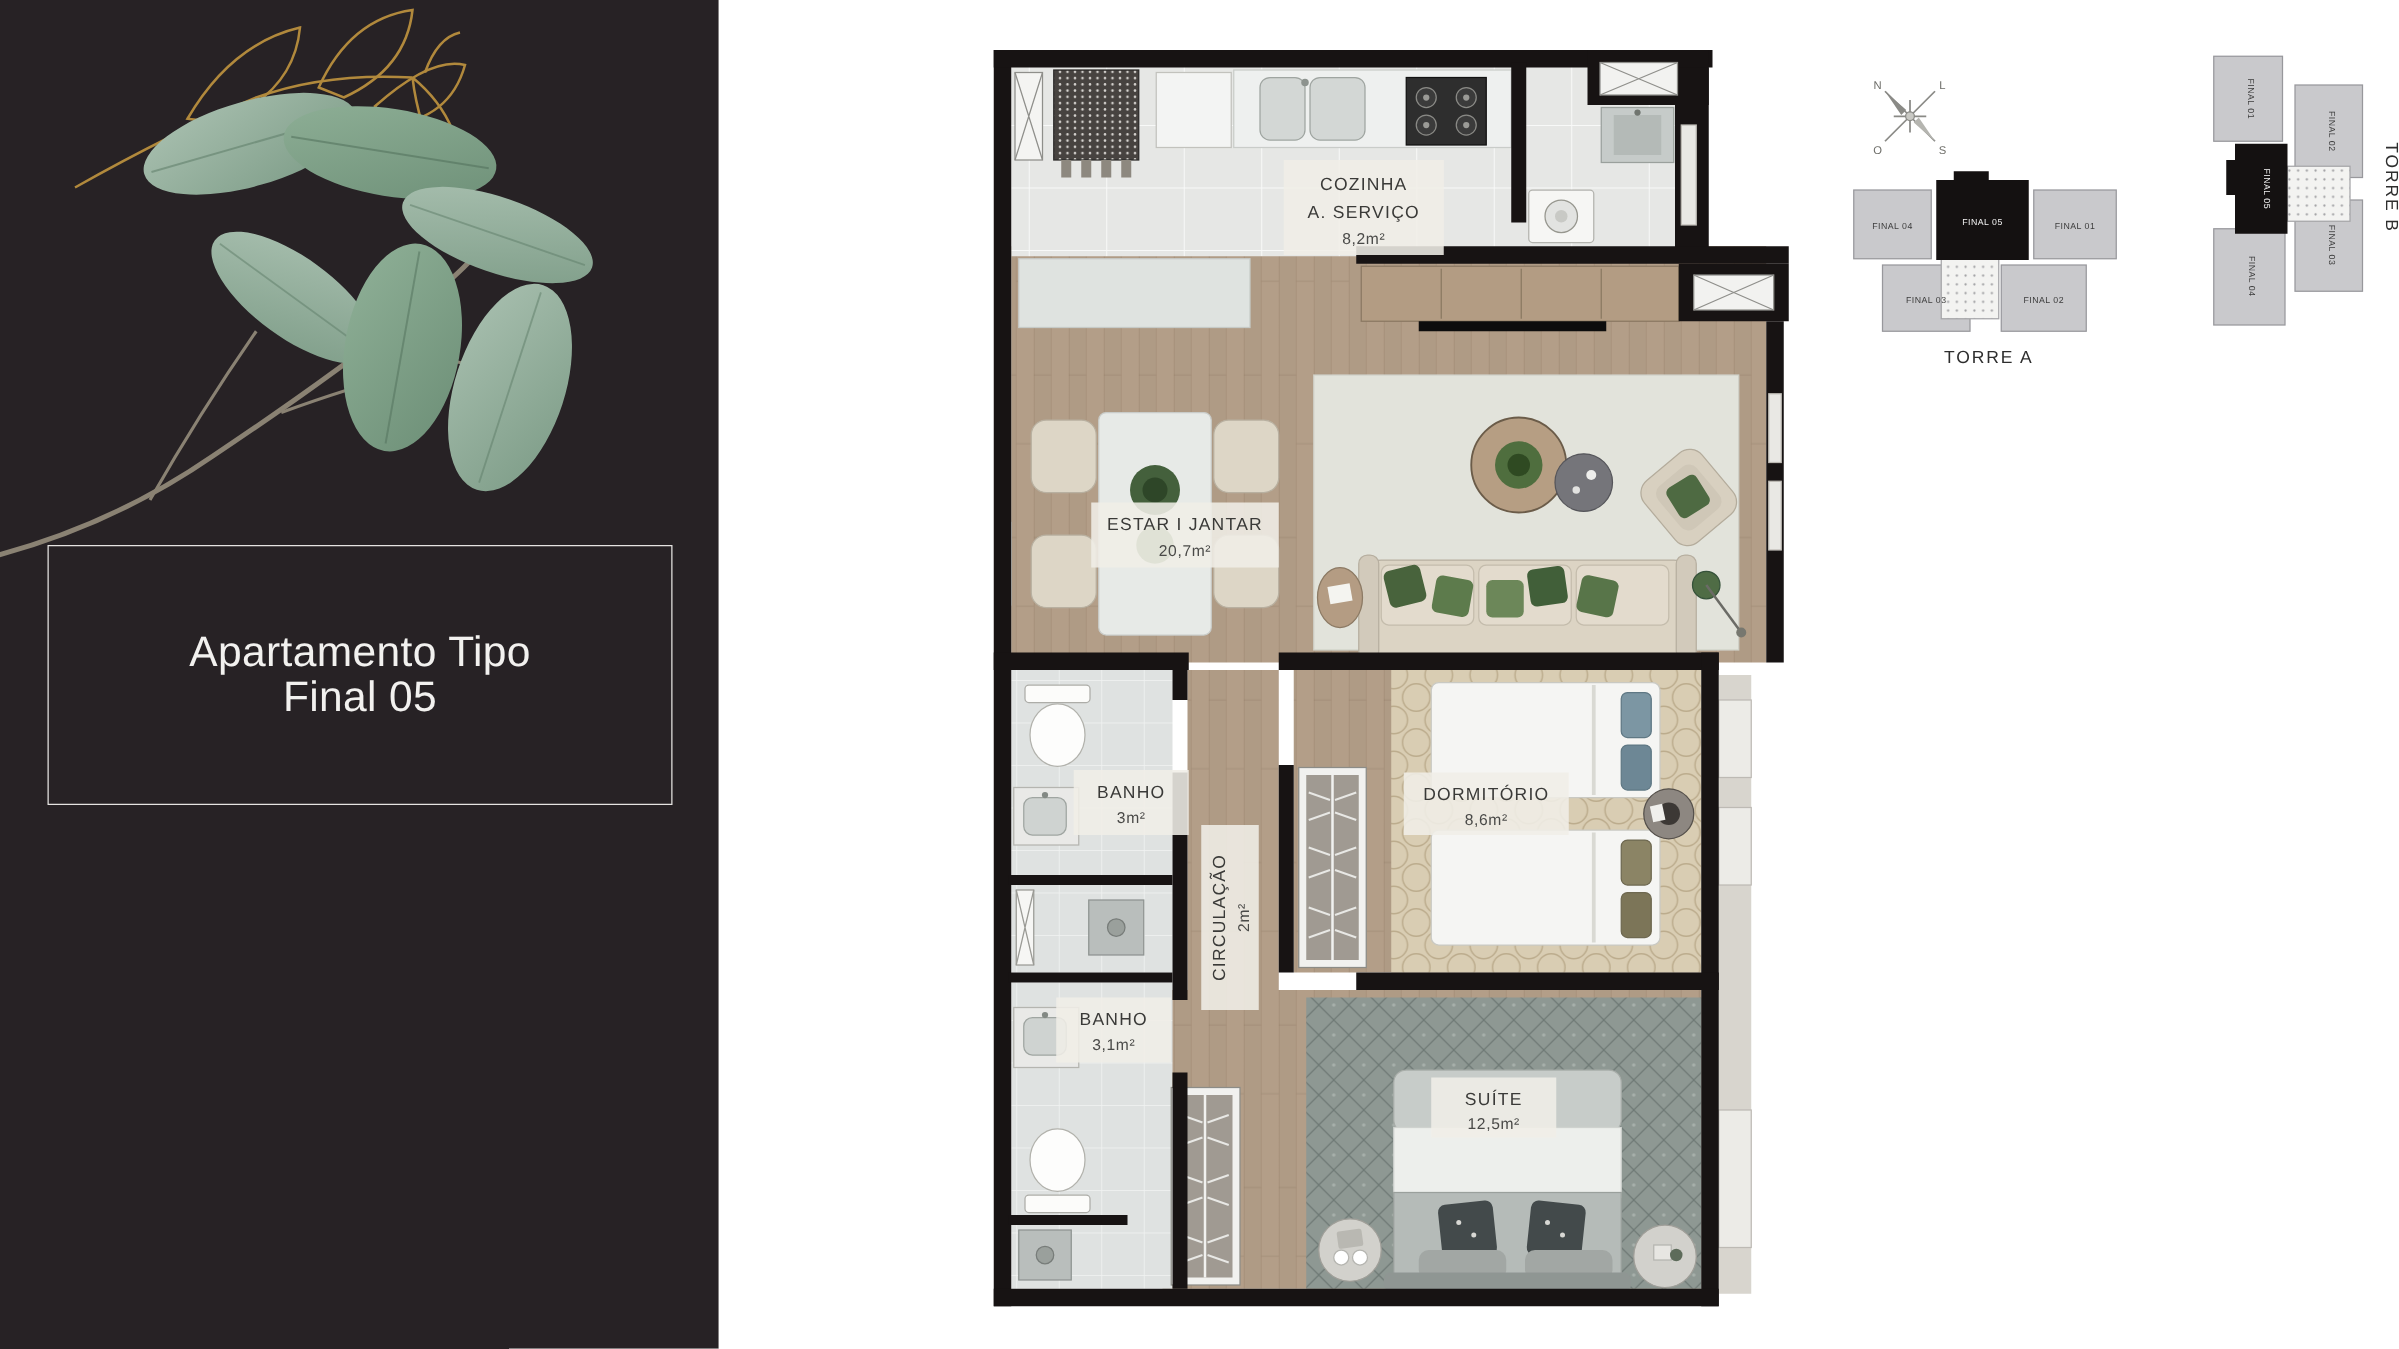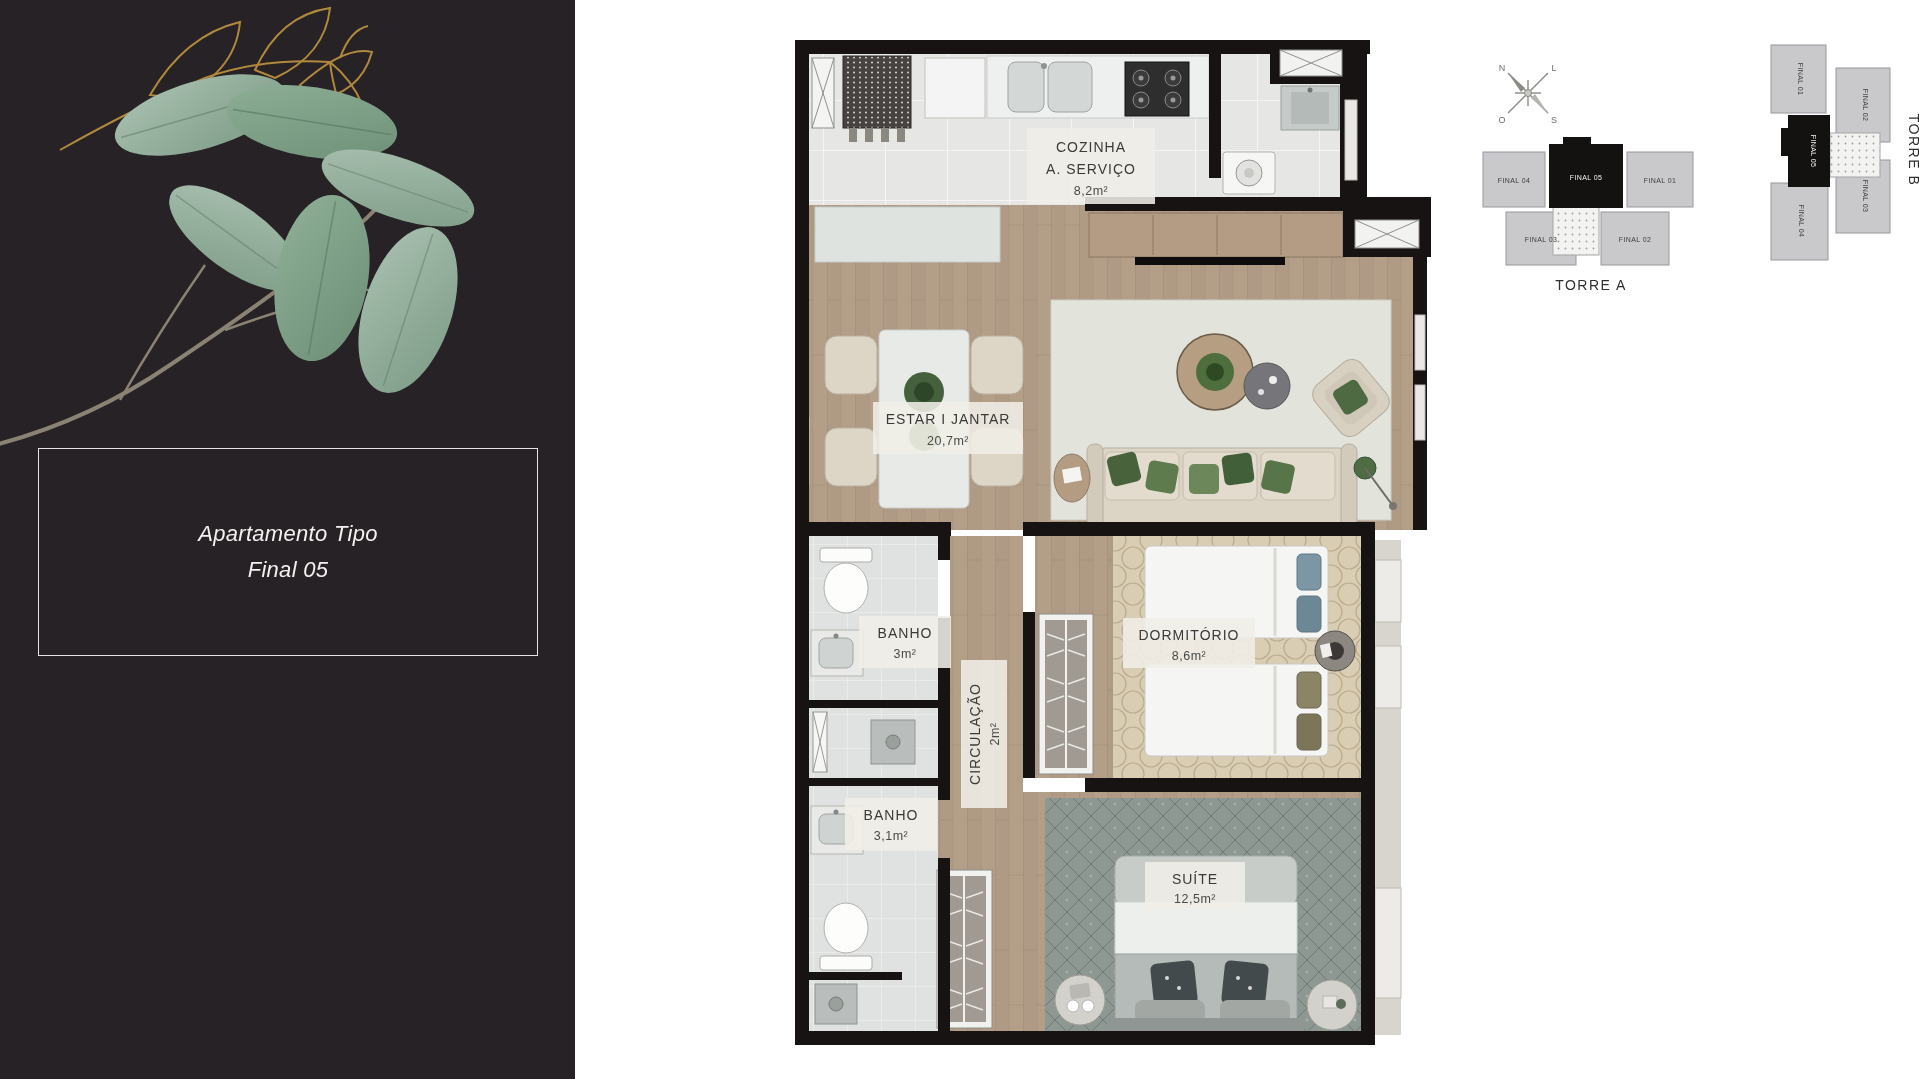--- a/index.html
+++ b/index.html
@@ -1,23 +1,23 @@
 <!DOCTYPE html>
 <html><head>
 <meta charset="utf-8">
 <style>
   html,body{margin:0;padding:0;background:#ffffff;}
   body{width:1919px;height:1079px;overflow:hidden;position:relative;
        font-family:"Liberation Sans", sans-serif;}
   .sidebar{position:absolute;left:0;top:0;width:575px;height:1079px;background:#272225;}
   .branch-svg{position:absolute;left:0;top:0;}
-  .title-card{position:absolute;left:38px;top:448px;width:500px;height:208px;
+  .title-card{position:absolute;left:38px;top:436px;width:500px;height:208px;
       border:1.5px solid #e6e4e2;box-sizing:border-box;
       display:flex;flex-direction:column;justify-content:center;align-items:center;
-      color:#f2f1ef;font-size:22px;line-height:36px;text-align:center;letter-spacing:.3px;font-style:italic;}
+      color:#f2f1ef;font-size:34px;line-height:36px;text-align:center;letter-spacing:.3px;}
   .main{position:absolute;left:575px;top:0;width:1344px;height:1079px;background:#ffffff;}
   svg text{font-family:"Liberation Sans", sans-serif;}
   .room-name{font-size:14px;fill:#3a3a38;letter-spacing:1px;}
   .room-area{font-size:12.5px;fill:#4a4a48;letter-spacing:.5px;}
   .badge{fill:rgba(240,238,231,0.88);}
   .kp-label{font-size:7px;fill:#3c3c3c;letter-spacing:.4px;}
   .kp-label-w{font-size:7px;fill:#f4f4f4;letter-spacing:.4px;}
   .kp-title{font-size:14px;fill:#2e2e2e;letter-spacing:1.5px;}
   .compass-letter{font-size:9px;fill:#6d6d68;}
 </style>

